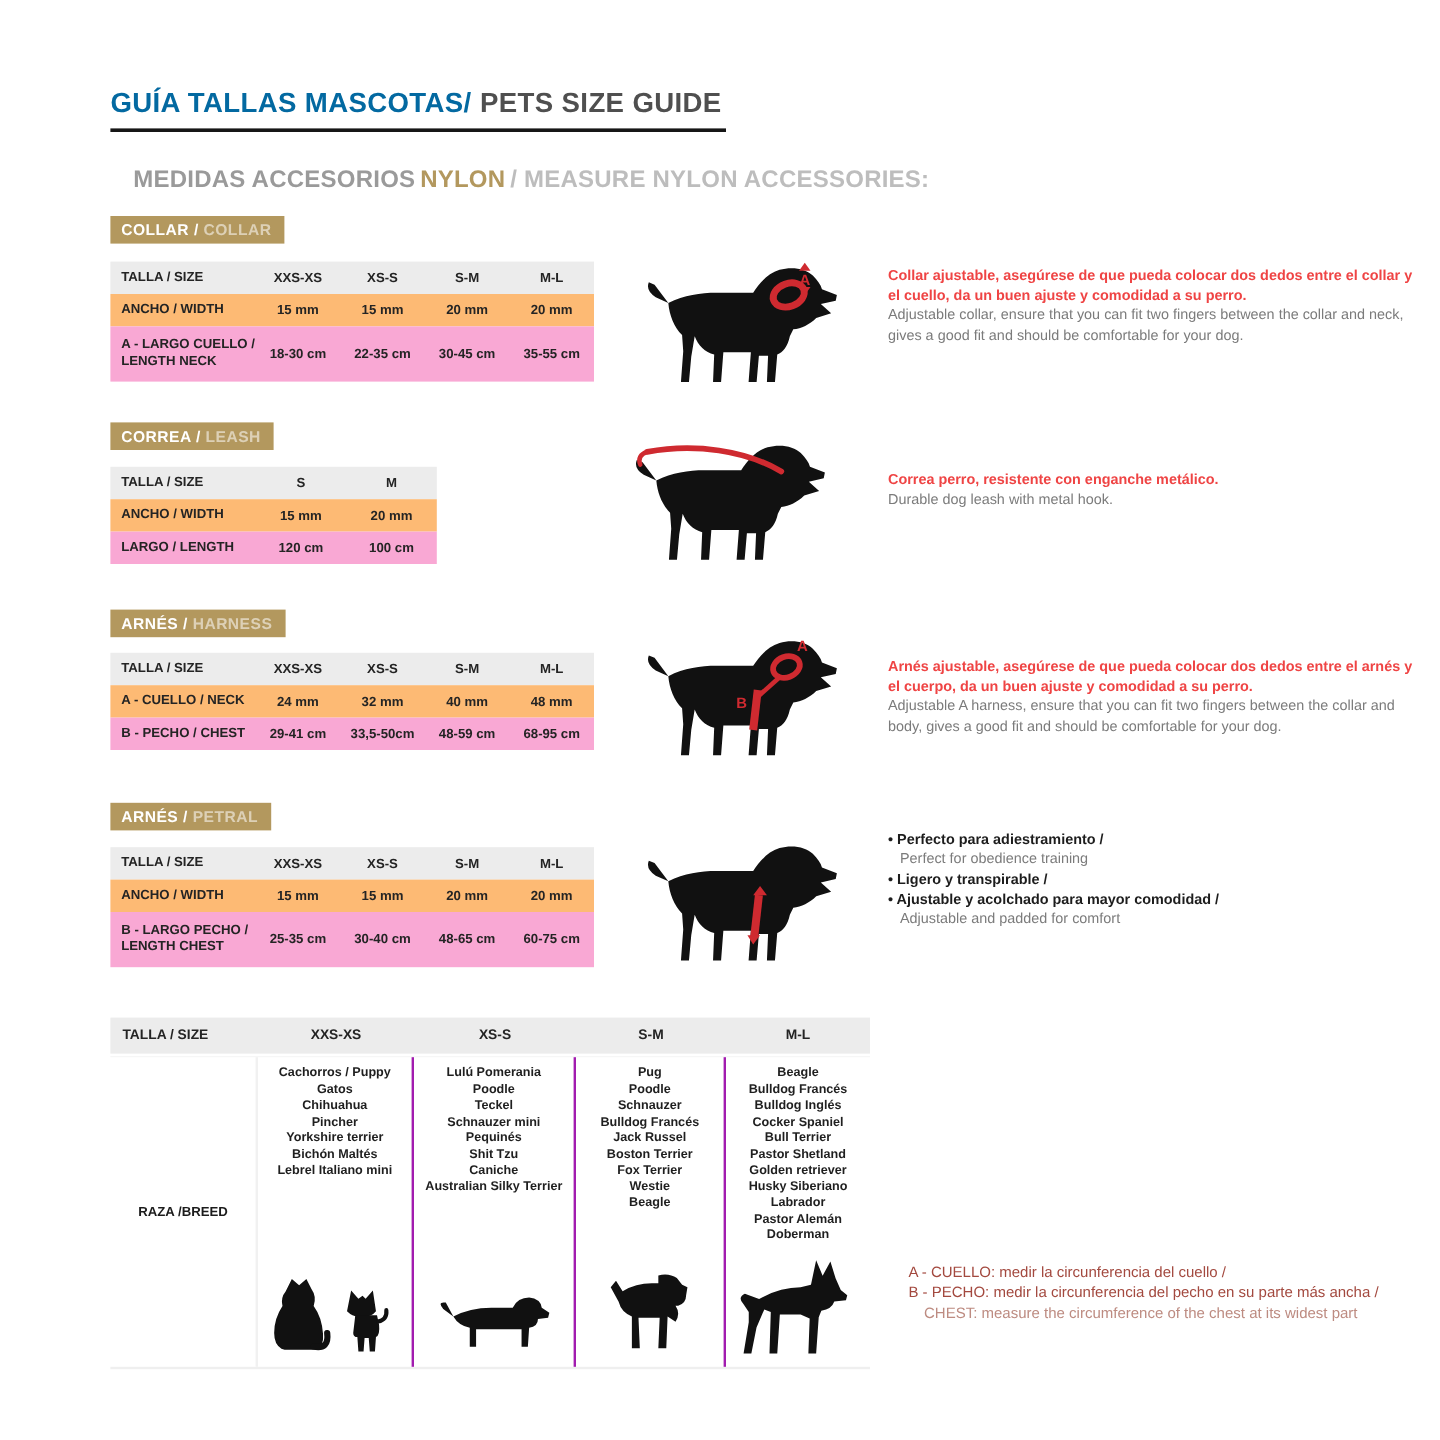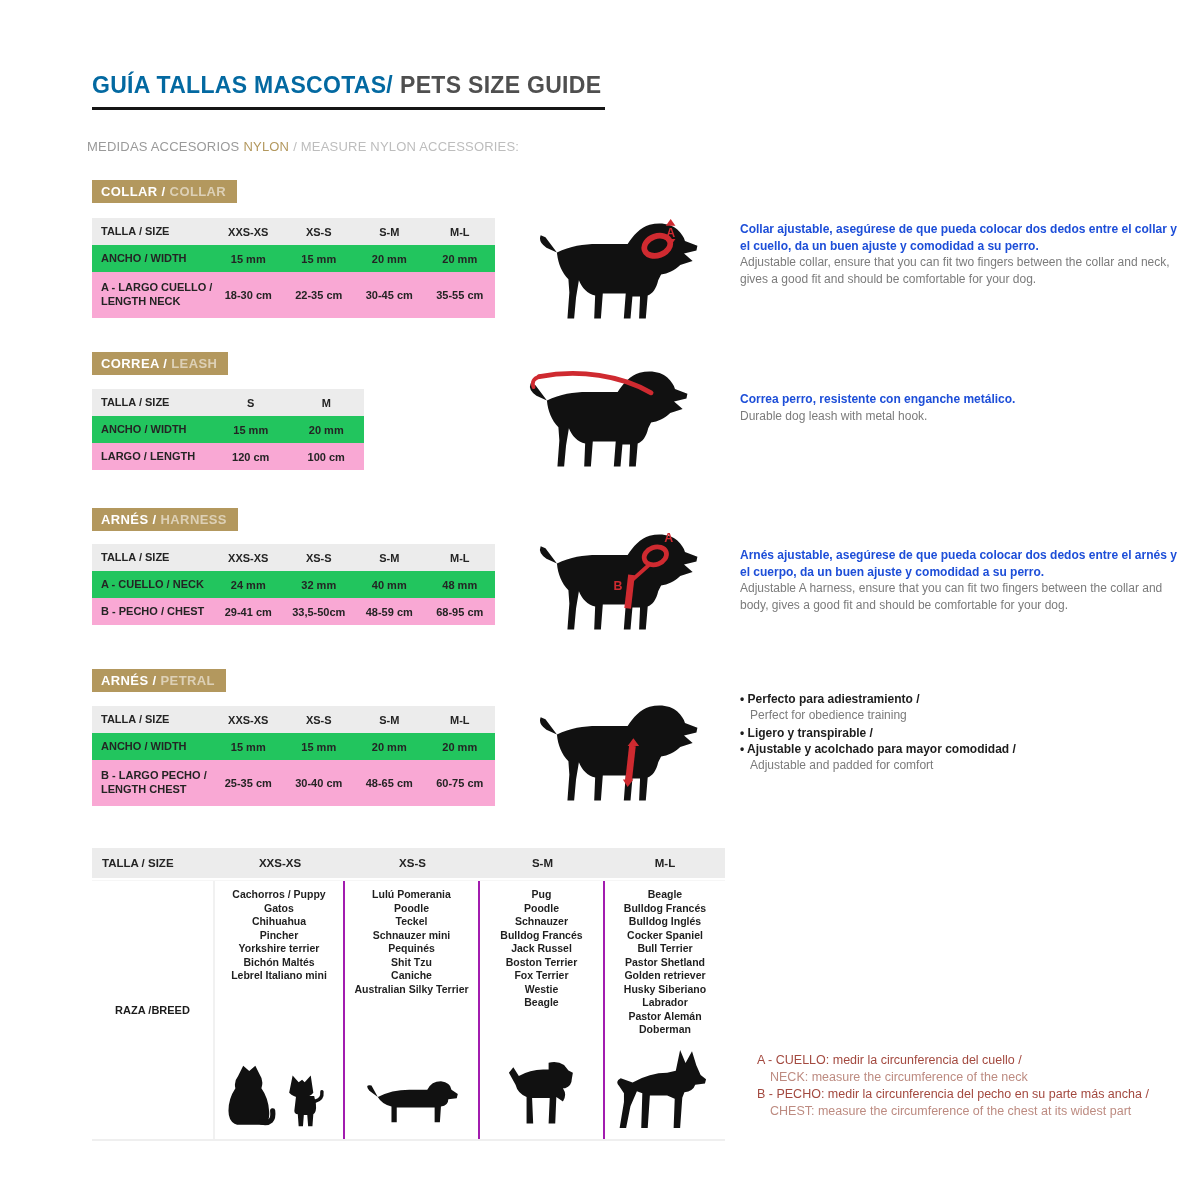--- a/index.html
+++ b/index.html
@@ -5,56 +5,56 @@
   html,body{margin:0;padding:0;background:#fff;}
   .page{position:relative;width:1200px;height:1200px;background:#ffffff;overflow:hidden;
         font-family:"Liberation Sans", sans-serif;color:#1c1c1c;}
 
   
   .main-title{position:absolute;left:92px;top:72px;display:inline-block;
               font-size:23px;font-weight:700;letter-spacing:.3px;
               border-bottom:3px solid #161616;padding-bottom:8px;padding-right:4px;}
   .main-title .t-bold{color:#0369a1;}
   .main-title .t-light{color:#4f4f4f;margin-left:7px;}
-  .subtitle{position:absolute;left:87px;top:139px;font-size:13px;font-weight:400;letter-spacing:.2px;}
+  .subtitle{position:absolute;left:111px;top:139px;font-size:20px;font-weight:700;letter-spacing:.2px;}
   .subtitle .s-gray{color:#9a9a9a;}
   .subtitle .s-tan{color:#b3985e;margin-left:4px;}
   .subtitle .s-light{color:#bdbdbd;margin-left:4px;}
 
   
   .badge{position:absolute;left:92px;background:#b3985e;color:#fff;font-weight:700;
          font-size:13px;padding:4px 11px 4px 9px;letter-spacing:.4px;white-space:nowrap;}
   .badge .en{color:rgba(255,255,255,.55);margin-left:4px;}
   #badge-collar{top:180px;} #badge-leash{top:352px;} #badge-harness{top:508px;} #badge-petral{top:669px;}
 
   
   .size-table{position:absolute;left:92px;}
   #table-collar{top:218px;width:403px;} #table-leash{top:389px;width:272px;}
   #table-harness{top:544px;width:403px;} #table-petral{top:706px;width:403px;}
   .t-row{display:flex;align-items:center;min-height:27px;}
   .size-table .t-row:nth-child(1){background:#ececec;}
-  .size-table .t-row:nth-child(2){background:#22c55e;}
+  .size-table .t-row:nth-child(2){background:#fdba74;}
   .size-table .t-row:nth-child(3){background:#f9a8d4;}
   .tall3 .t-row:nth-child(3){min-height:46px;}
   .t-cell{flex:1;text-align:center;font-size:11px;font-weight:700;color:#242424;}
   .t-cell.label{flex:0 0 112px;text-align:left;padding-left:9px;line-height:1.25;}
 
   
   .dogsvg{position:absolute;width:172px;height:115px;}
   #dog-collar{left:534px;top:216px;} #dog-leash{left:524px;top:364px;}
   #dog-harness{left:534px;top:527px;} #dog-petral{left:534px;top:698px;}
   .dog-fill{fill:#111;}
   .mark{stroke:#cf2a30;fill:none;}
   .mark-fill{fill:#cf2a30;}
   .mark-text{fill:#cf2a30;font-family:"Liberation Sans",sans-serif;font-size:13px;font-weight:700;}
 
   
   .desc{position:absolute;left:740px;width:438px;font-size:12px;line-height:16.5px;}
   #desc-collar{top:221px;} #desc-leash{top:391px;} #desc-harness{top:547px;}
-  .desc .es{font-weight:700;color:#1d4ed8;}
+  .desc .es{font-weight:700;color:#ef4444;}
   .desc .en{color:#7b7b7b;}
   .bullets{position:absolute;left:740px;top:691px;width:438px;font-size:12px;line-height:16px;}
   .b-es{font-weight:700;color:#1d1d1d;}
   .b-es::before{content:"• ";}
   .b-en{color:#7b7b7b;padding-left:10px;margin-bottom:2px;}
 
   
   .breed-table{position:absolute;left:92px;top:848px;width:633px;}
   .bt-header{display:flex;background:#ececec;height:30px;align-items:center;
              font-size:11.5px;font-weight:700;color:#242424;}
@@ -341,18 +341,17 @@
           <svg width="108" height="88" viewBox="0 0 100 80">
             <path class="sil-fill" d="M8,38 Q3,33 9,30 L20,34 Q36,25 52,25 L60,23 L64,4 L69,16 L75,5 L79,18 L83,27 L88,31 L87,35 L78,36 Q76,42 68,43 L66,48 L64,76 L58,76 L59,49 L52,46 L36,46 L34,76 L28,76 L29,44 L24,42 L18,56 L14,76 L8,76 L12,52 L12,44 Z"></path>
           </svg>
         </div>
       </div>
     </div>
   </div>
 
   <div class="notes">
     <div class="note-es">A - CUELLO: medir la circunferencia del cuello /</div>
-    <div class="note-en">NECK: measure the circumference of the neck</div>
     <div class="note-es">B - PECHO: medir la circunferencia del pecho en su parte más ancha /</div>
     <div class="note-en">CHEST: measure the circumference of the chest at its widest part</div>
   </div>
 
 </div>
 
 </body></html>

